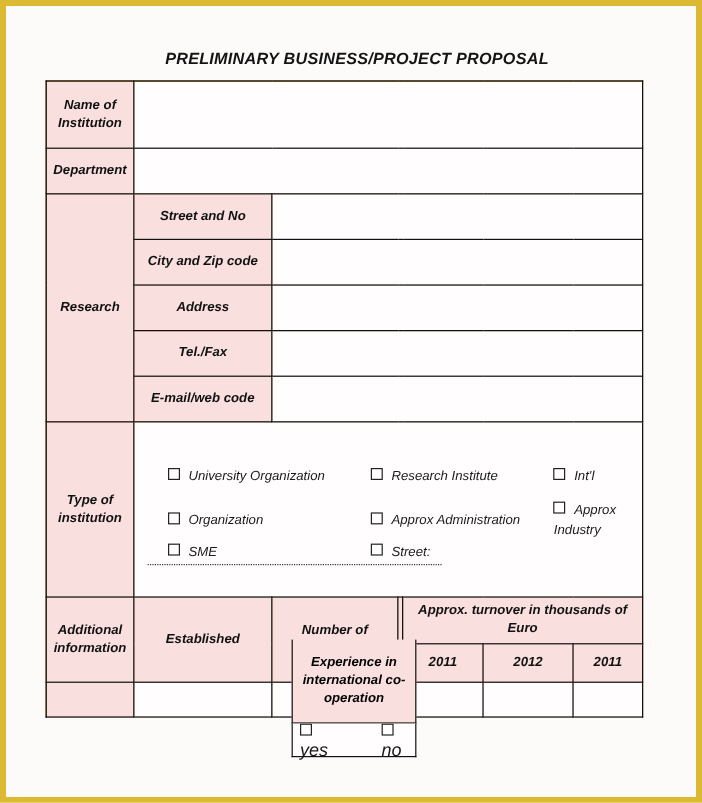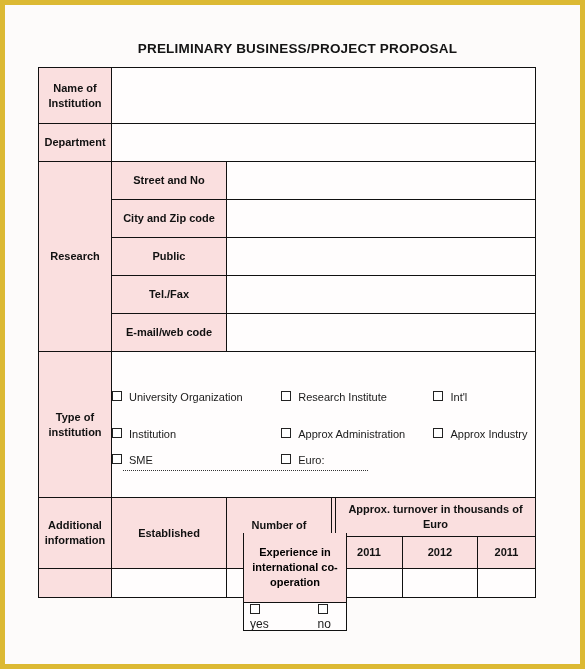--- a/index.html
+++ b/index.html
@@ -14,20 +14,21 @@
     overflow: hidden;
   }
   
   #page {
     position: relative;
     width: 585px;
     height: 669px;
     box-sizing: border-box;
     border: 5px solid #dcb933;
     background: #fdfbfa;
+    font-style: italic;
   }
   #page-inner {
     position: absolute;
     inset: 0;
     background: #fdfbfa;
   }
 
   #doc-title {
     position: absolute;
     left: 0;
@@ -84,40 +85,41 @@
     vertical-align: top;
   }
   .cb-row-h { height: 37px; }
   .cb-row-h2 { height: 37px; }
   .cb-item {
     display: inline-block;
     font-size: 11px;
     color: #1a1a1a;
     line-height: 1.5;
     white-space: normal;
+    padding-left: 28px;
   }
   .box {
     display: inline-block;
     width: 8px;
     height: 8px;
     border: 1px solid #222;
     background: #fff;
     margin-right: 7px;
     vertical-align: 0px;
   }
   .dots {
     margin: 0 0 0 11px;
     width: 245px;
     height: 1px;
     border-bottom: 1.5px dotted #333;
   }
   .dots-wrap { padding-top: 6px; }
 
   .yesno {
-    font-size: 12px;
+    font-size: 15px;
     color: #1a1a1a;
     display: flex;
     justify-content: center;
     align-items: center;
     padding: 0 6px;
     gap: 41px;
   }
   .yesno .box { margin-right: 5px; }
 </style>
 </head>
@@ -154,21 +156,21 @@
       <tr>
         <td class="lbl" rowspan="5">Research</td>
         <td class="lbl" style="height:37px">Street and No</td>
         <td class="val" colspan="6"></td>
       </tr>
       <tr>
         <td class="lbl" style="height:37px">City and Zip code</td>
         <td class="val" colspan="6"></td>
       </tr>
       <tr>
-        <td class="lbl" style="height:37px">Public</td>
+        <td class="lbl" style="height:37px">Address</td>
         <td class="val" colspan="6"></td>
       </tr>
       <tr>
         <td class="lbl" style="height:37px">Tel./Fax</td>
         <td class="val" colspan="6"></td>
       </tr>
       <tr>
         <td class="lbl" style="height:37px">E-mail/web code</td>
         <td class="val" colspan="6"></td>
       </tr>
@@ -196,21 +198,21 @@
               </td>
               <td>
                 <span class="cb-item">
                   <span class="box"></span><span>Int'l</span>
                 </span>
               </td>
             </tr>
             <tr class="cb-row-h2">
               <td>
                 <span class="cb-item">
-                  <span class="box"></span><span>Institution</span>
+                  <span class="box"></span><span>Organization</span>
                 </span>
               </td>
               <td>
                 <span class="cb-item">
                   <span class="box"></span><span>Approx Administration</span>
                 </span>
               </td>
               <td>
                 <span class="cb-item">
                   <span class="box"></span><span>Approx Industry</span>
@@ -218,21 +220,21 @@
               </td>
             </tr>
             <tr>
               <td>
                 <span class="cb-item">
                   <span class="box"></span><span>SME</span>
                 </span>
               </td>
               <td colspan="2">
                 <span class="cb-item">
-                  <span class="box"></span><span>Euro:</span>
+                  <span class="box"></span><span>Street:</span>
                 </span>
               </td>
             </tr>
             <tr>
               <td colspan="3" class="dots-wrap">
                 <div class="dots"></div>
               </td>
             </tr>
           </tbody>
               </table>

